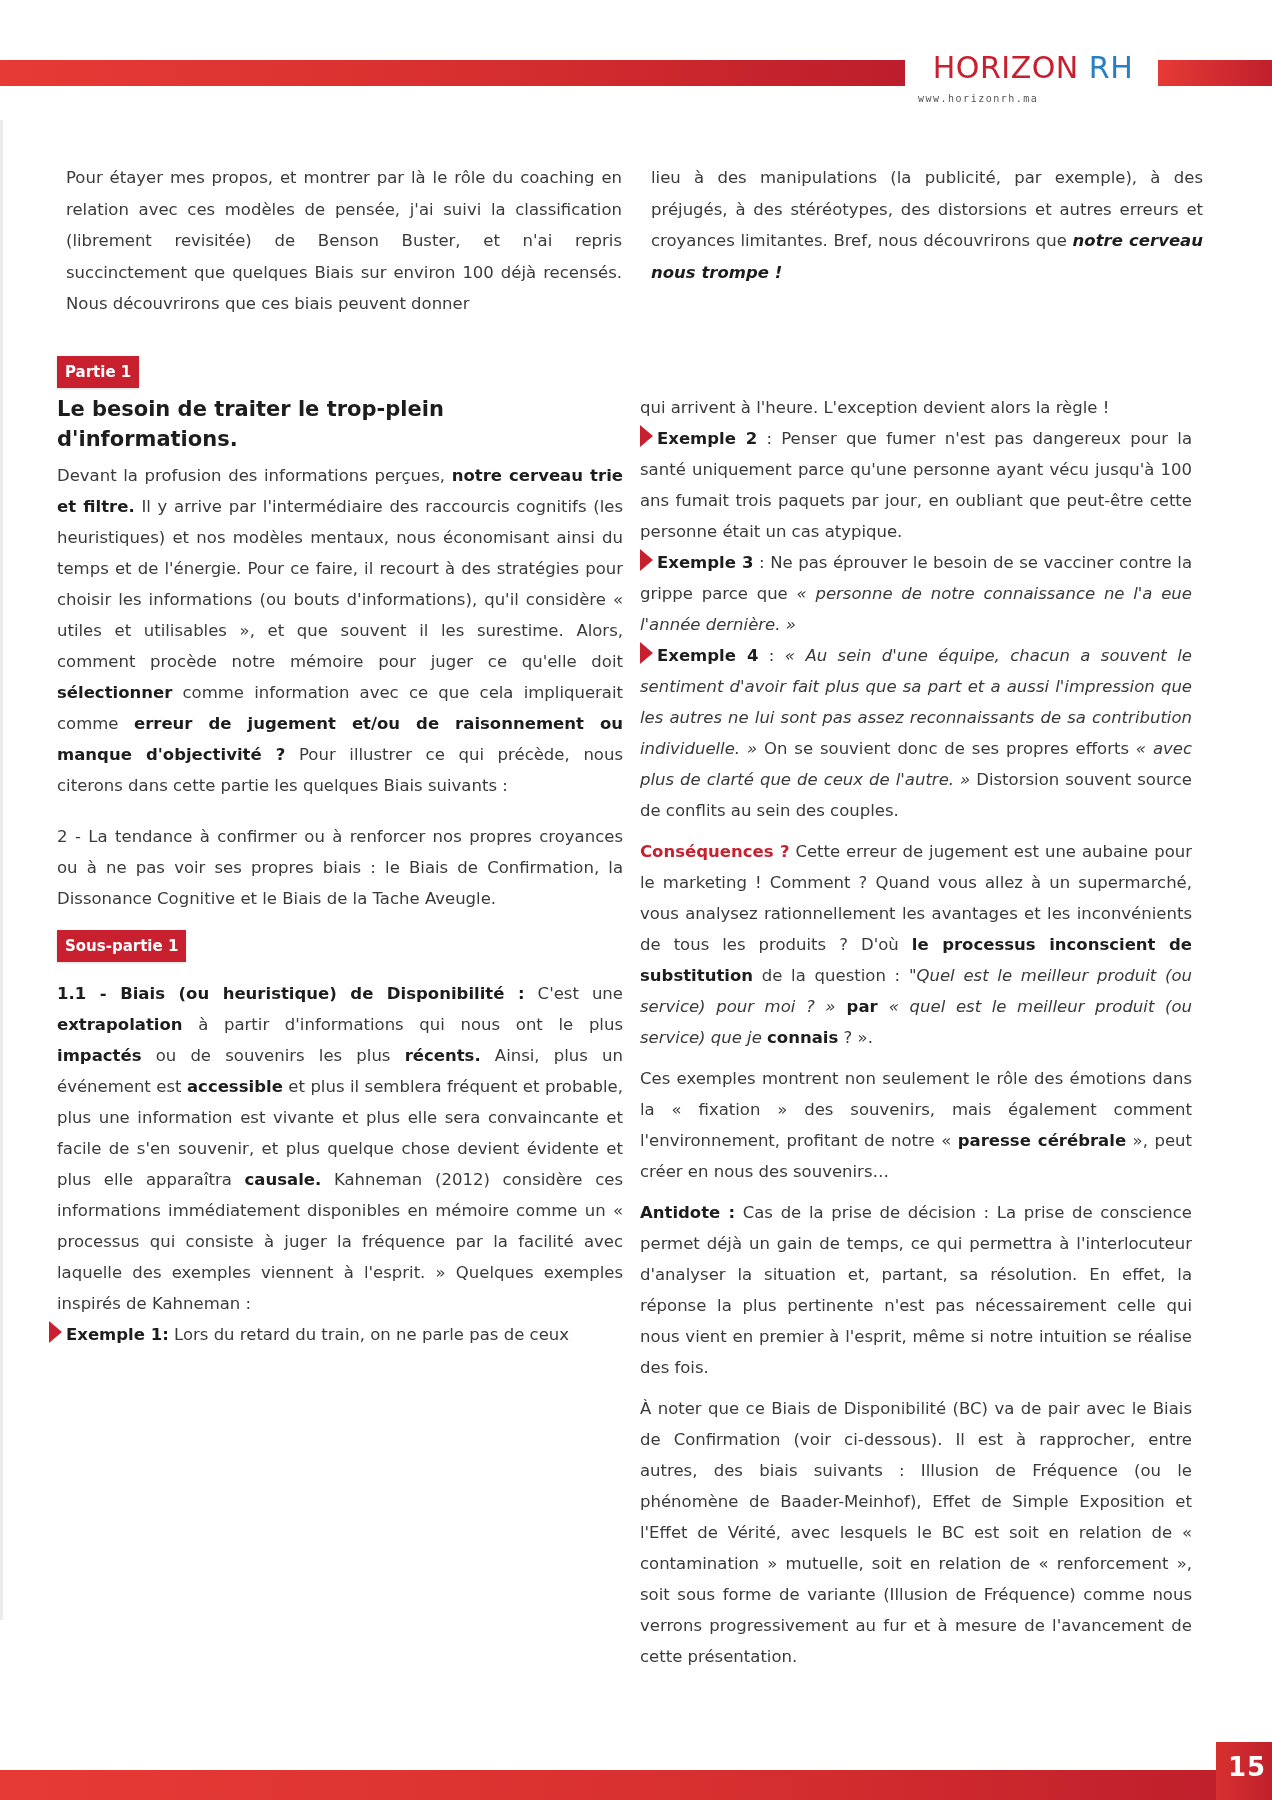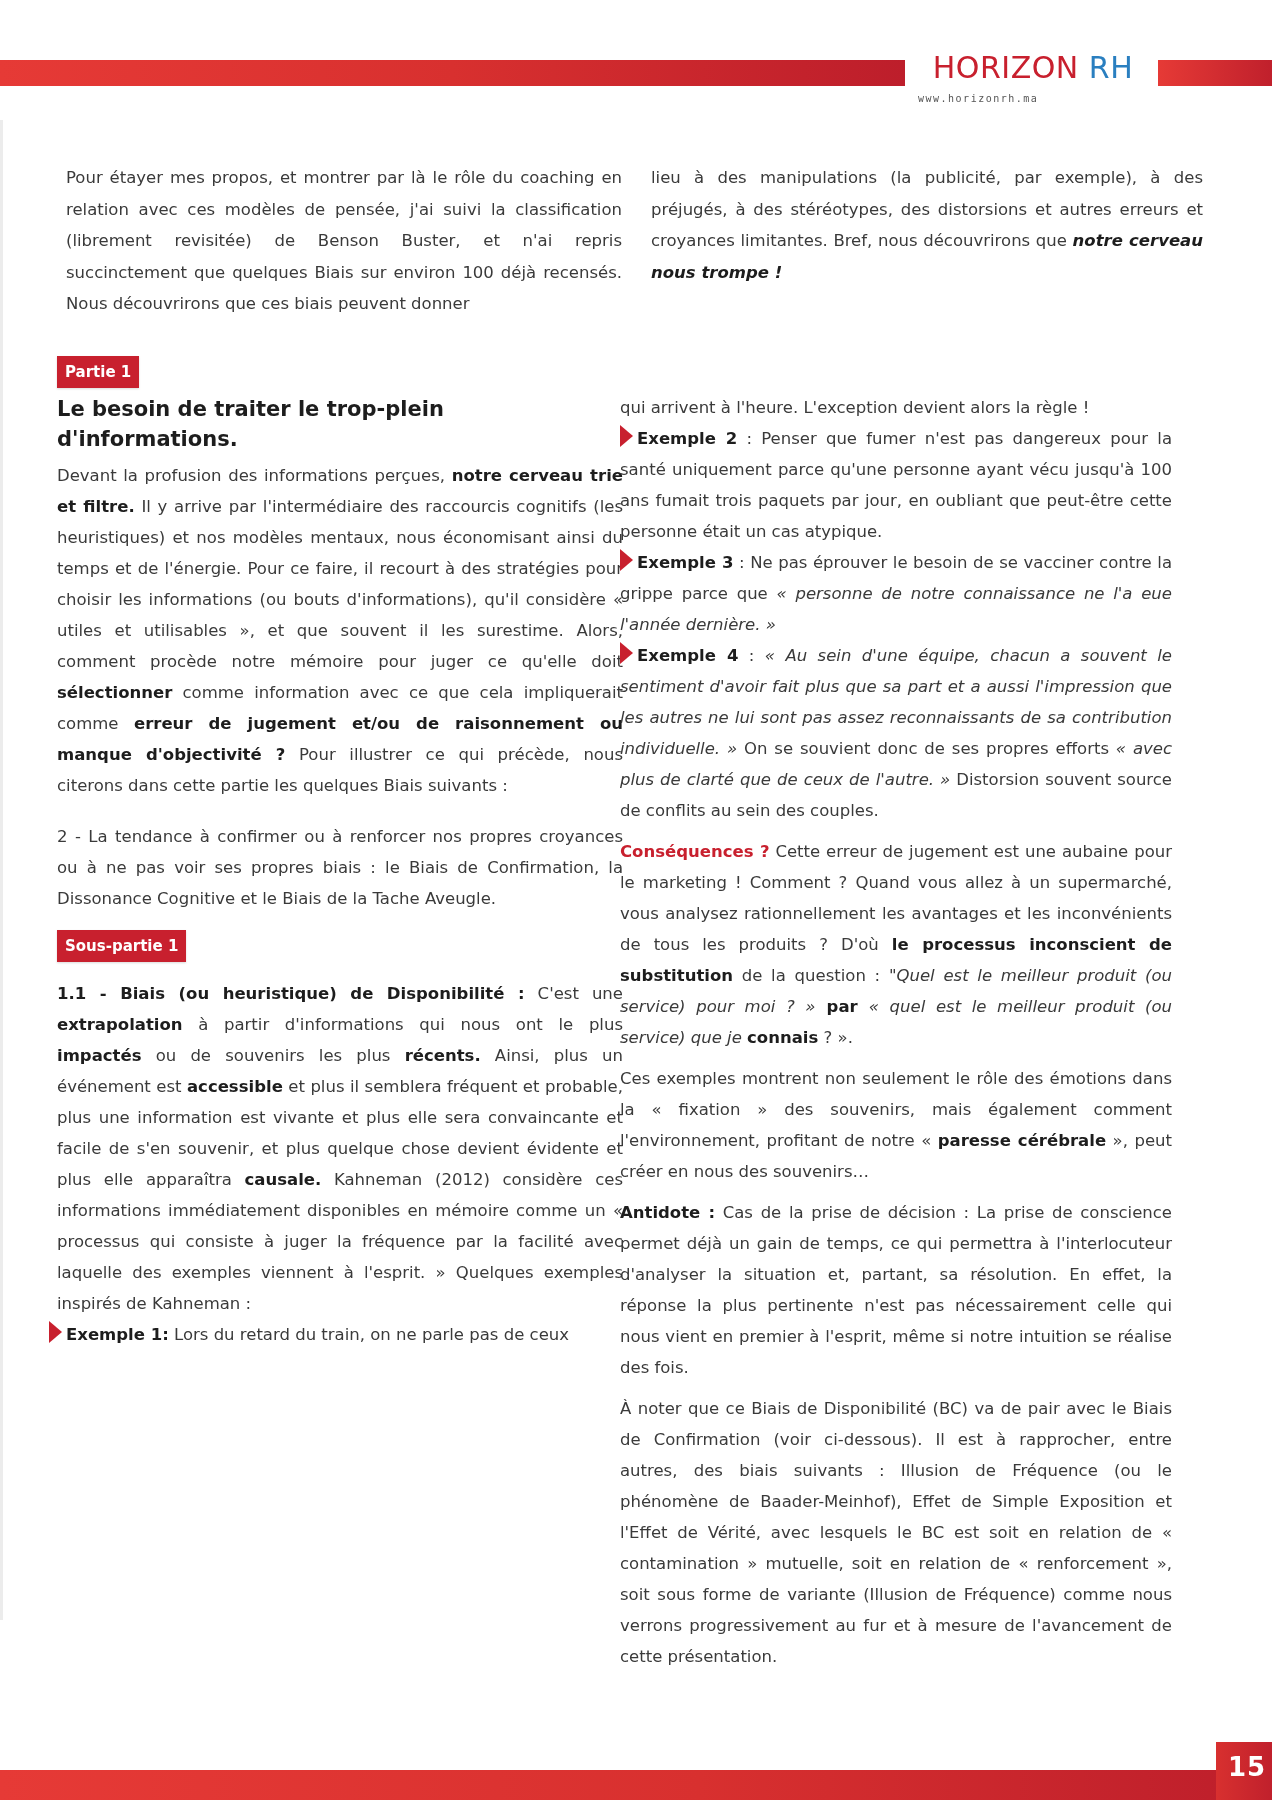--- a/index.html
+++ b/index.html
@@ -38,21 +38,21 @@
     position:absolute; left:1228px; top:1752px; color:#fff; font-weight:bold;
     font-size:26px; font-family:"DejaVu Sans", sans-serif; letter-spacing:1px;
   }
 
   
   .col { position:absolute; width:560px; font-size:16.5px; line-height:31px; text-align:justify; }
   .col p { margin:0; }
   .intro-left { left:66px; top:162px; width:556px; font-size:16.5px; line-height:31.5px; }
   .intro-right { left:640px; top:162px; width:552px; line-height:31.5px;margin-left:11px; }
   .col-left { left:57px; top:356px; width:566px; }
-  .col-right { left:620px; top:392px; width:552px; }
+  .col-right { left:640px; top:392px; width:552px; }
 
   .tag {
     display:inline-block; background:#c8202e; color:#fff; font-weight:bold;
     font-size:15px; line-height:24px; padding:4px 8px; margin-bottom:6px;
     box-shadow:0 1px 2px rgba(0,0,0,0.15);
   }
   .heading { font-size:21px; font-weight:bold; color:#1d1d1d; line-height:30px; margin:0 0 6px 0; text-align:left; }
   .heading.sub { font-size:21.5px; letter-spacing:0.3px; line-height:32px; }
   b, .b { color:#1d1d1d; font-weight:bold; }
   i, .it { font-style:italic; }

